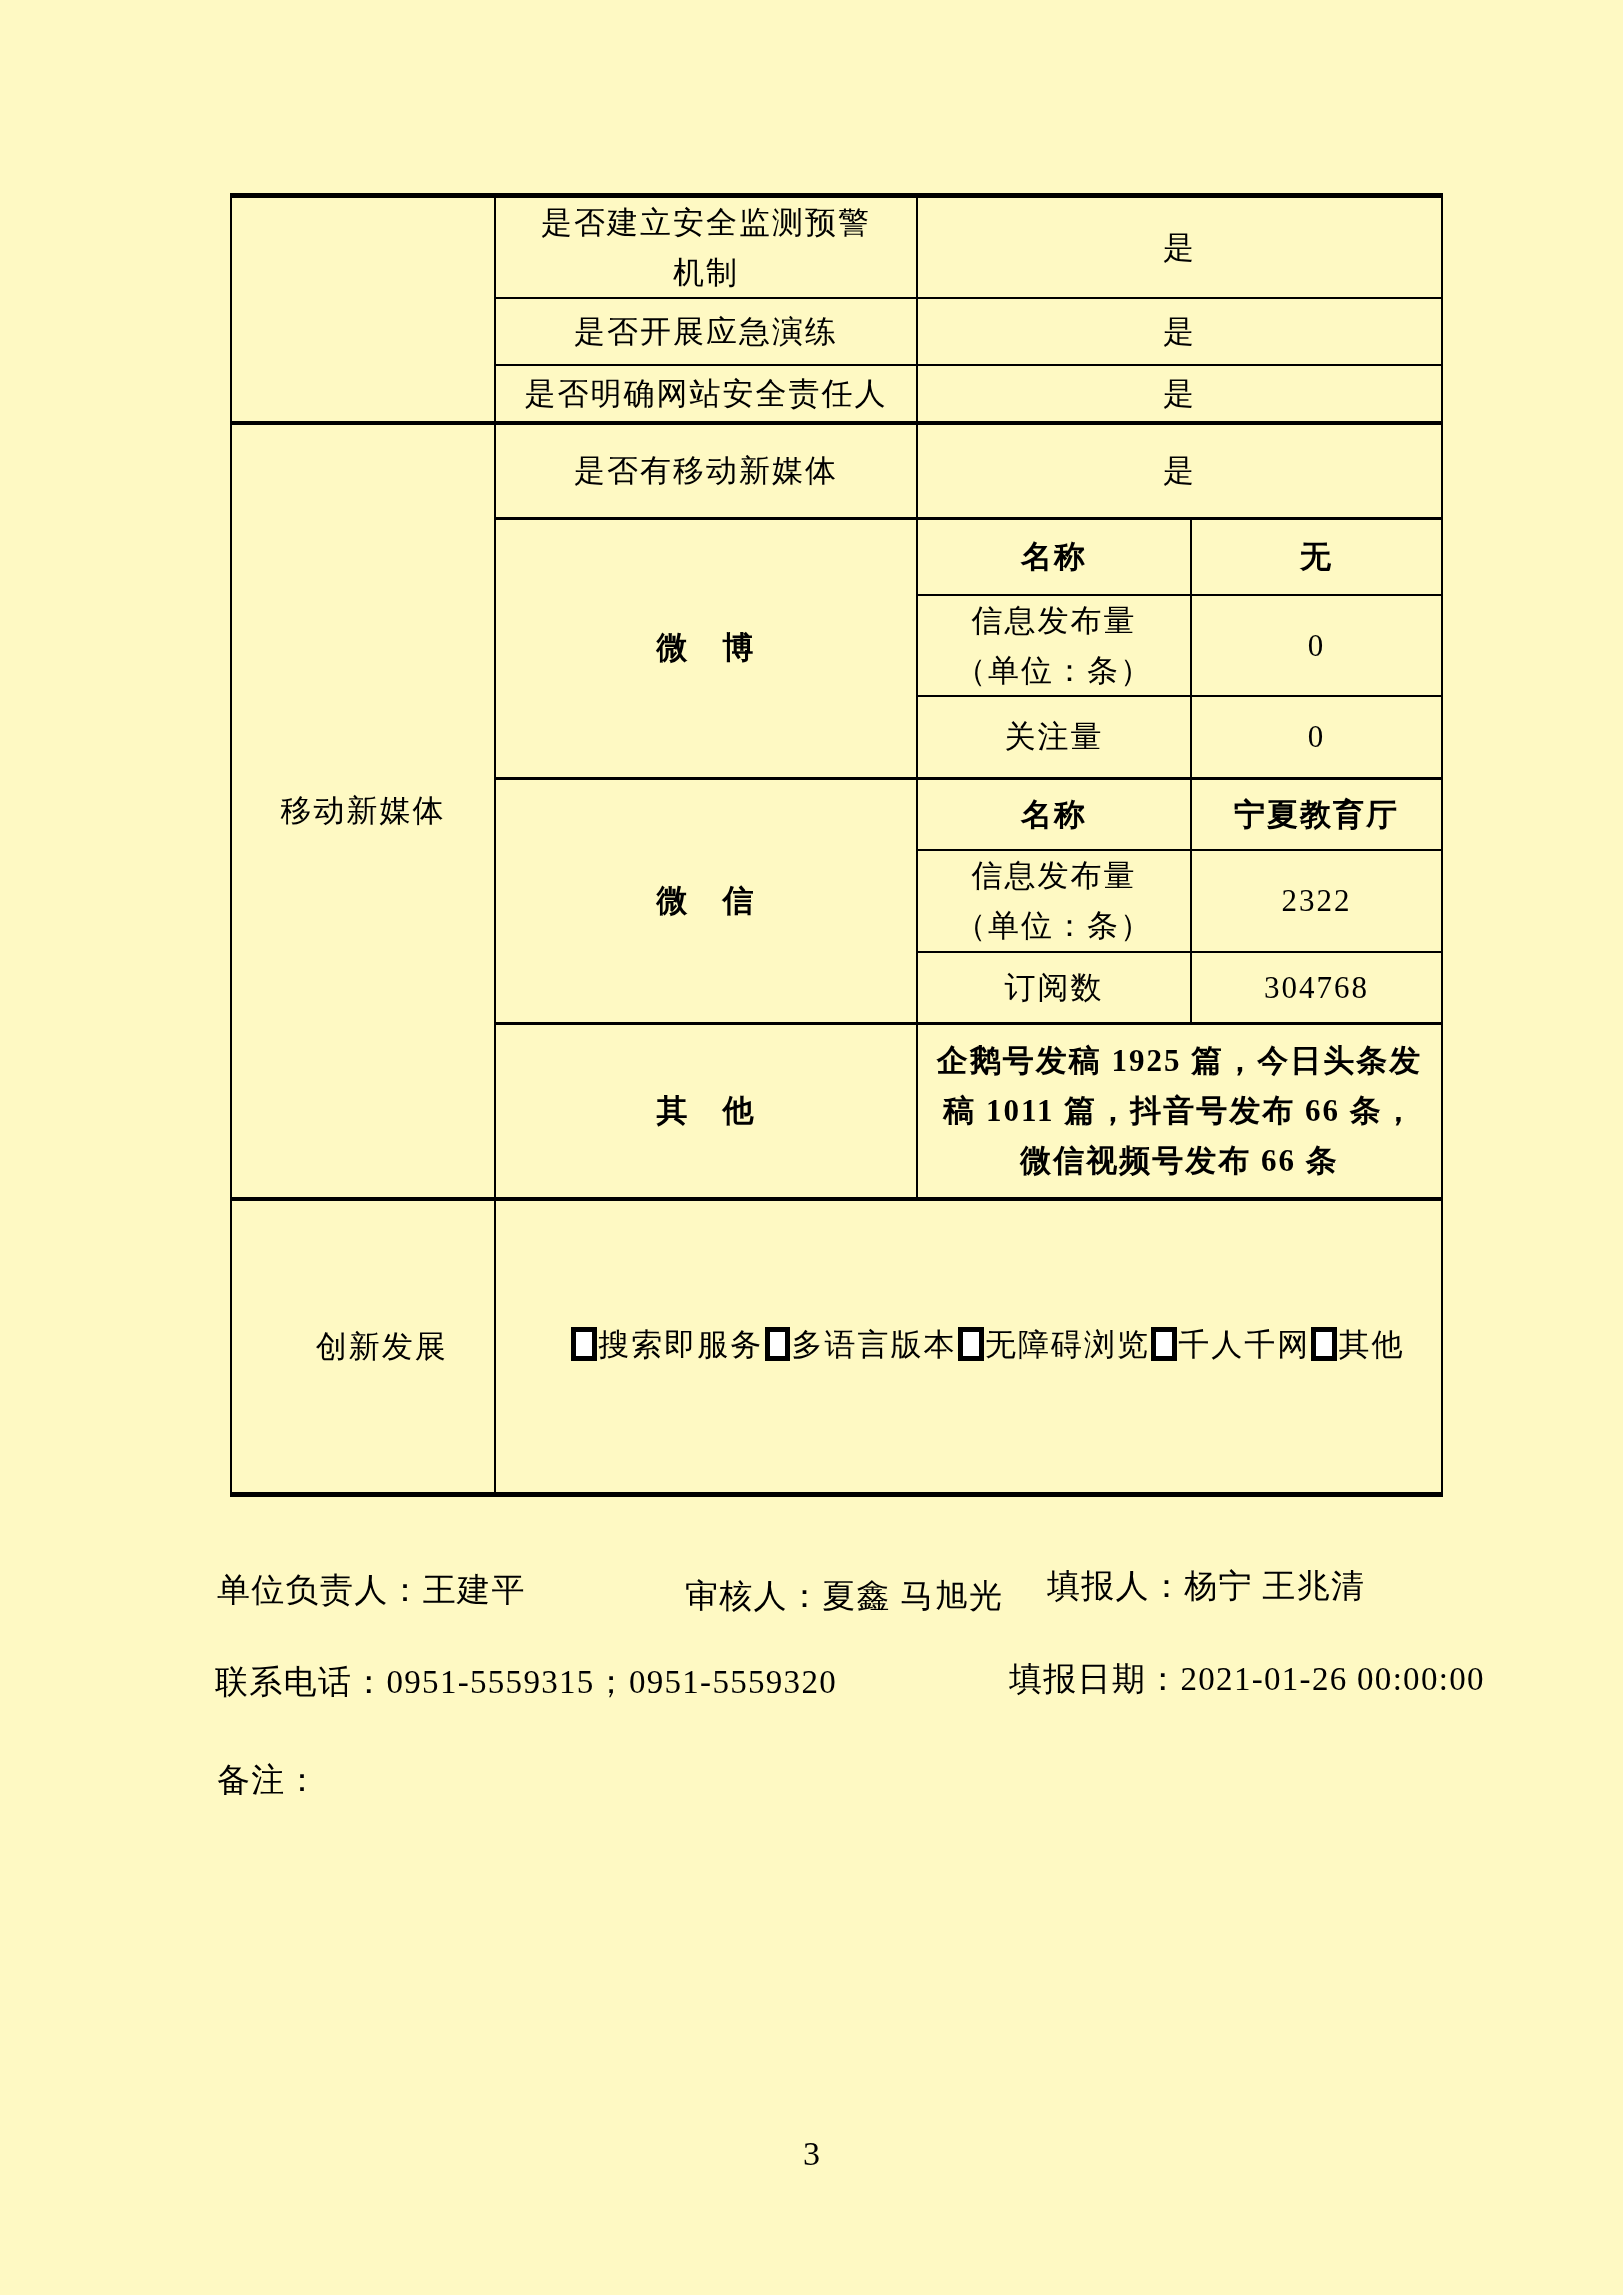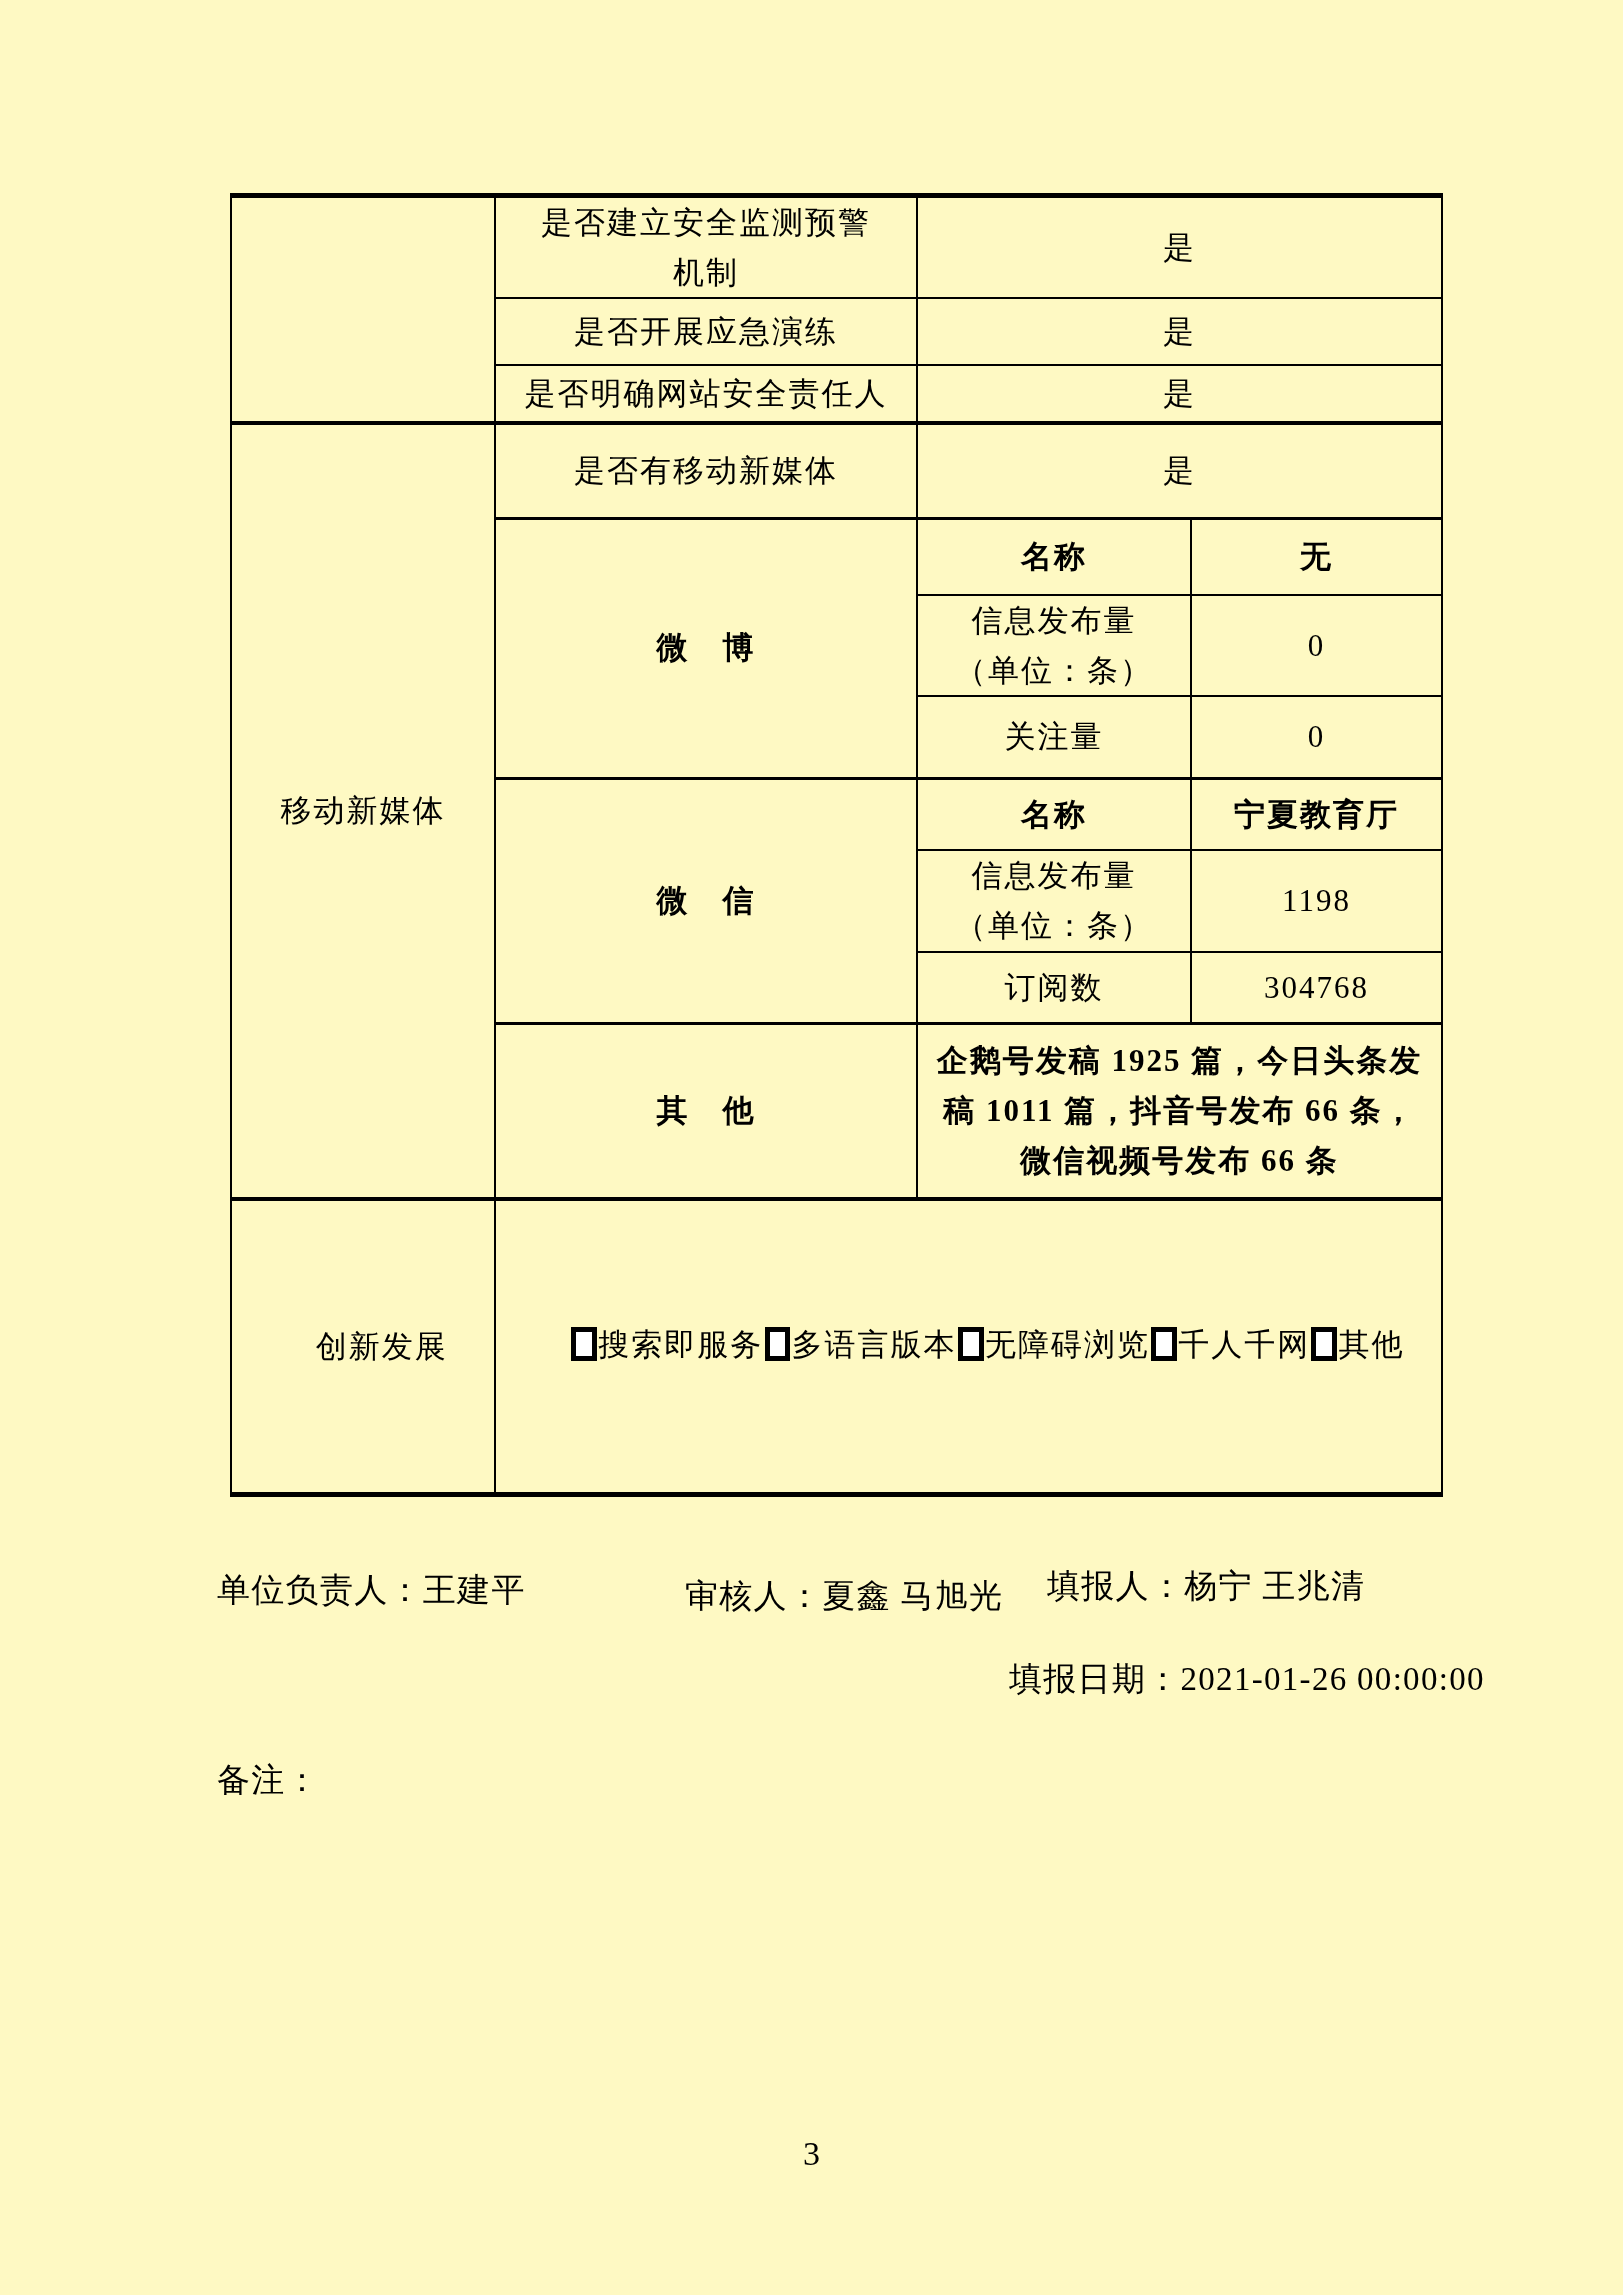--- a/index.html
+++ b/index.html
@@ -121,21 +121,21 @@
     <tr class="r8" style="height:72px">
       <td rowspan="3">微　信</td>
       <td>名称</td>
       <td class="val">宁夏教育厅</td>
     </tr>
     <tr class="r9" style="height:99px">
       <td>
         <span class="blk">信息发布量</span>
         <span class="blk">（单位：条）</span>
       </td>
-      <td class="val">1198</td>
+      <td class="val">2322</td>
     </tr>
     <tr class="r10" style="height:72px">
       <td>订阅数</td>
       <td class="val">304768</td>
     </tr>
 
     <tr class="r11" style="height:175px">
       <td>其　他</td>
       <td colspan="2" class="other-val">
         <span class="blk">企鹅号发稿 1925 篇，今日头条发</span>
@@ -150,19 +150,20 @@
         <span class="cb"></span><span>搜索即服务</span><span class="cb"></span><span>多语言版本</span><span class="cb"></span><span>无障碍浏览</span><span class="cb"></span><span>千人千网</span><span class="cb"></span><span>其他</span>
       </td>
     </tr>
   </tbody>
     </table>
 
   <div class="ftext" style="left:217px;top:1568px">单位负责人：王建平</div>
   <div class="ftext" style="left:685px;top:1574px">审核人：夏鑫 马旭光</div>
   <div class="ftext fbold" style="left:1047px;top:1564px">填报人：杨宁 王兆清</div>
 
+  <div class="ftext" style="left:215px;top:1660px">联系电话：0951-5559315；0951-5559320</div>
   <div class="ftext fbold" style="left:1009px;top:1657px">填报日期：2021-01-26 00:00:00</div>
 
   <div class="ftext" style="left:217px;top:1758px">备注：</div>
 
   <div class="pagenum">3</div>
 </div>
 
 
 </body></html>

